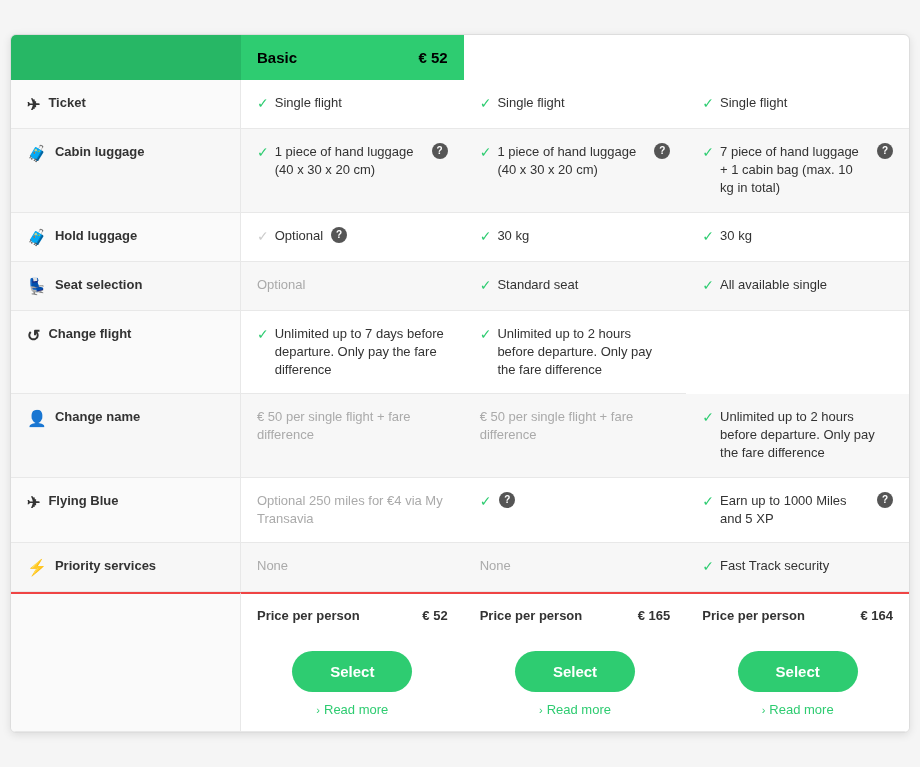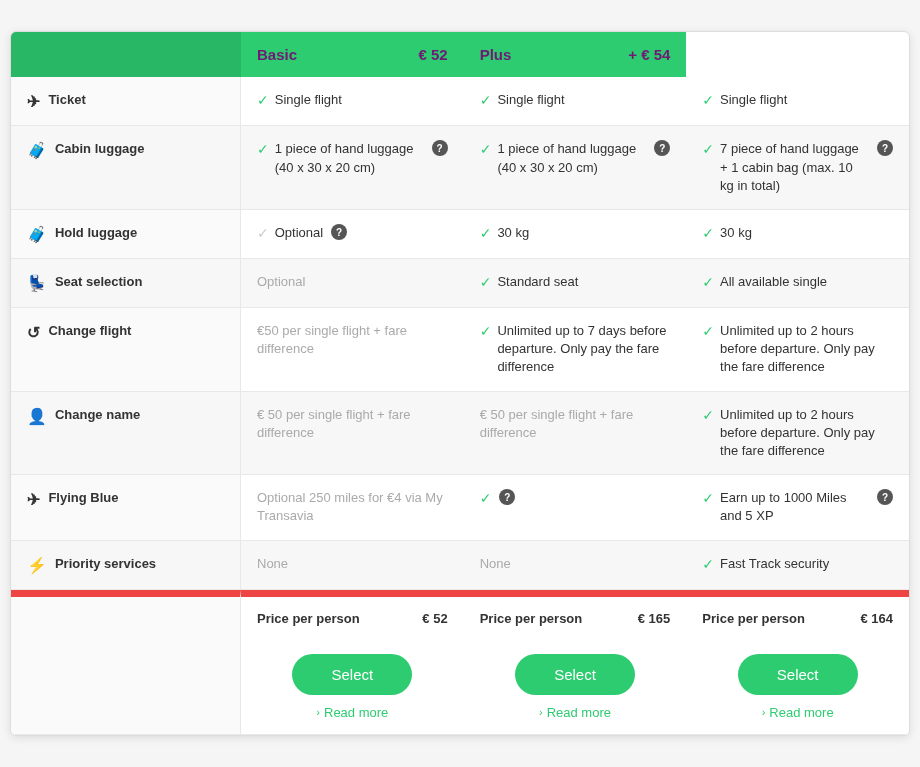--- a/index.html
+++ b/index.html
@@ -20,21 +20,21 @@
       background: #fff;
       box-shadow: 0 2px 8px rgba(0,0,0,0.1);
     }
     .table-grid {
       display: grid;
       grid-template-columns: 230px 1fr 1fr 1fr;
     }
     
     .header-cell {
       background: #2ecc71;
-      color: #701a75;
+      color: #000000;
       font-weight: bold;
       font-size: 15px;
       padding: 14px 16px;
       display: flex;
       justify-content: space-between;
       align-items: center;
     }
     .header-cell.feature-col {
       background: #27b765;
     }
@@ -106,21 +106,21 @@
       flex-shrink: 0;
       margin-left: 2px;
     }
     .price-cell {
       padding: 14px 16px;
       background: #fff;
       display: flex;
       flex-direction: column;
       align-items: flex-start;
       font-size: 13px;
-      border-top: 7px solid #ef4444;
+      border-top: 2px solid #ef4444;
     }
     .price-cell.feature-col {
       background: #fafafa;
       border-right: 1px solid #e8e8e8;
     }
     .price-label {
       font-weight: bold;
       color: #333;
       font-size: 13px;
     }
@@ -147,21 +147,21 @@
       background: #fafafa;
       border-right: 1px solid #e8e8e8;
     }
     .select-btn {
       background: #2ecc71;
       color: #fff;
       border: none;
       border-radius: 25px;
       padding: 12px 36px;
       font-size: 15px;
-      font-weight: normal;
+      font-weight: bold;
       cursor: pointer;
       min-width: 120px;
     }
     .read-more {
       color: #2ecc71;
       font-size: 13px;
       cursor: pointer;
       text-decoration: none;
       display: flex;
       align-items: center;
@@ -187,24 +187,20 @@
 <body>
 
 <div class="pricing-table">
   <div class="table-grid">
 
     <div class="header-cell feature-col"></div>
     <div class="header-cell">
       <span>Basic</span>
       <span class="header-price">€ 52</span>
     </div>
-    <div class="header-cell">
-      <span>Plus</span>
-      <span class="header-price">+ € 54</span>
-    </div>
   </div>
 
   <div id="rows-container">
       <div class="table-grid">
         <div class="cell feature-label">
           <span class="feature-icon">✈</span>
           <span class="feature-name">Ticket</span>
         </div>
         <div class="cell data-cell">
           <div class="cell-content">
@@ -297,25 +293,20 @@
           <div class="cell-content">
             <span class="check-icon">✓</span>
             <span class="cell-text">All available single</span>
           </div>
         </div>
       </div>
       <div class="table-grid">
         <div class="cell feature-label">
           <span class="feature-icon">↺</span>
           <span class="feature-name">Change flight</span>
-        </div>
-        <div class="cell data-cell">
-          <div class="cell-content">
-            <span class="text-muted cell-text">€50 per single flight + fare difference</span>
-          </div>
         </div>
         <div class="cell data-cell">
           <div class="cell-content">
             <span class="check-icon">✓</span>
             <span class="cell-text">Unlimited up to 7 days before departure. Only pay the fare difference</span>
           </div>
         </div>
         <div class="cell data-cell">
           <div class="cell-content">
             <span class="check-icon">✓</span>

